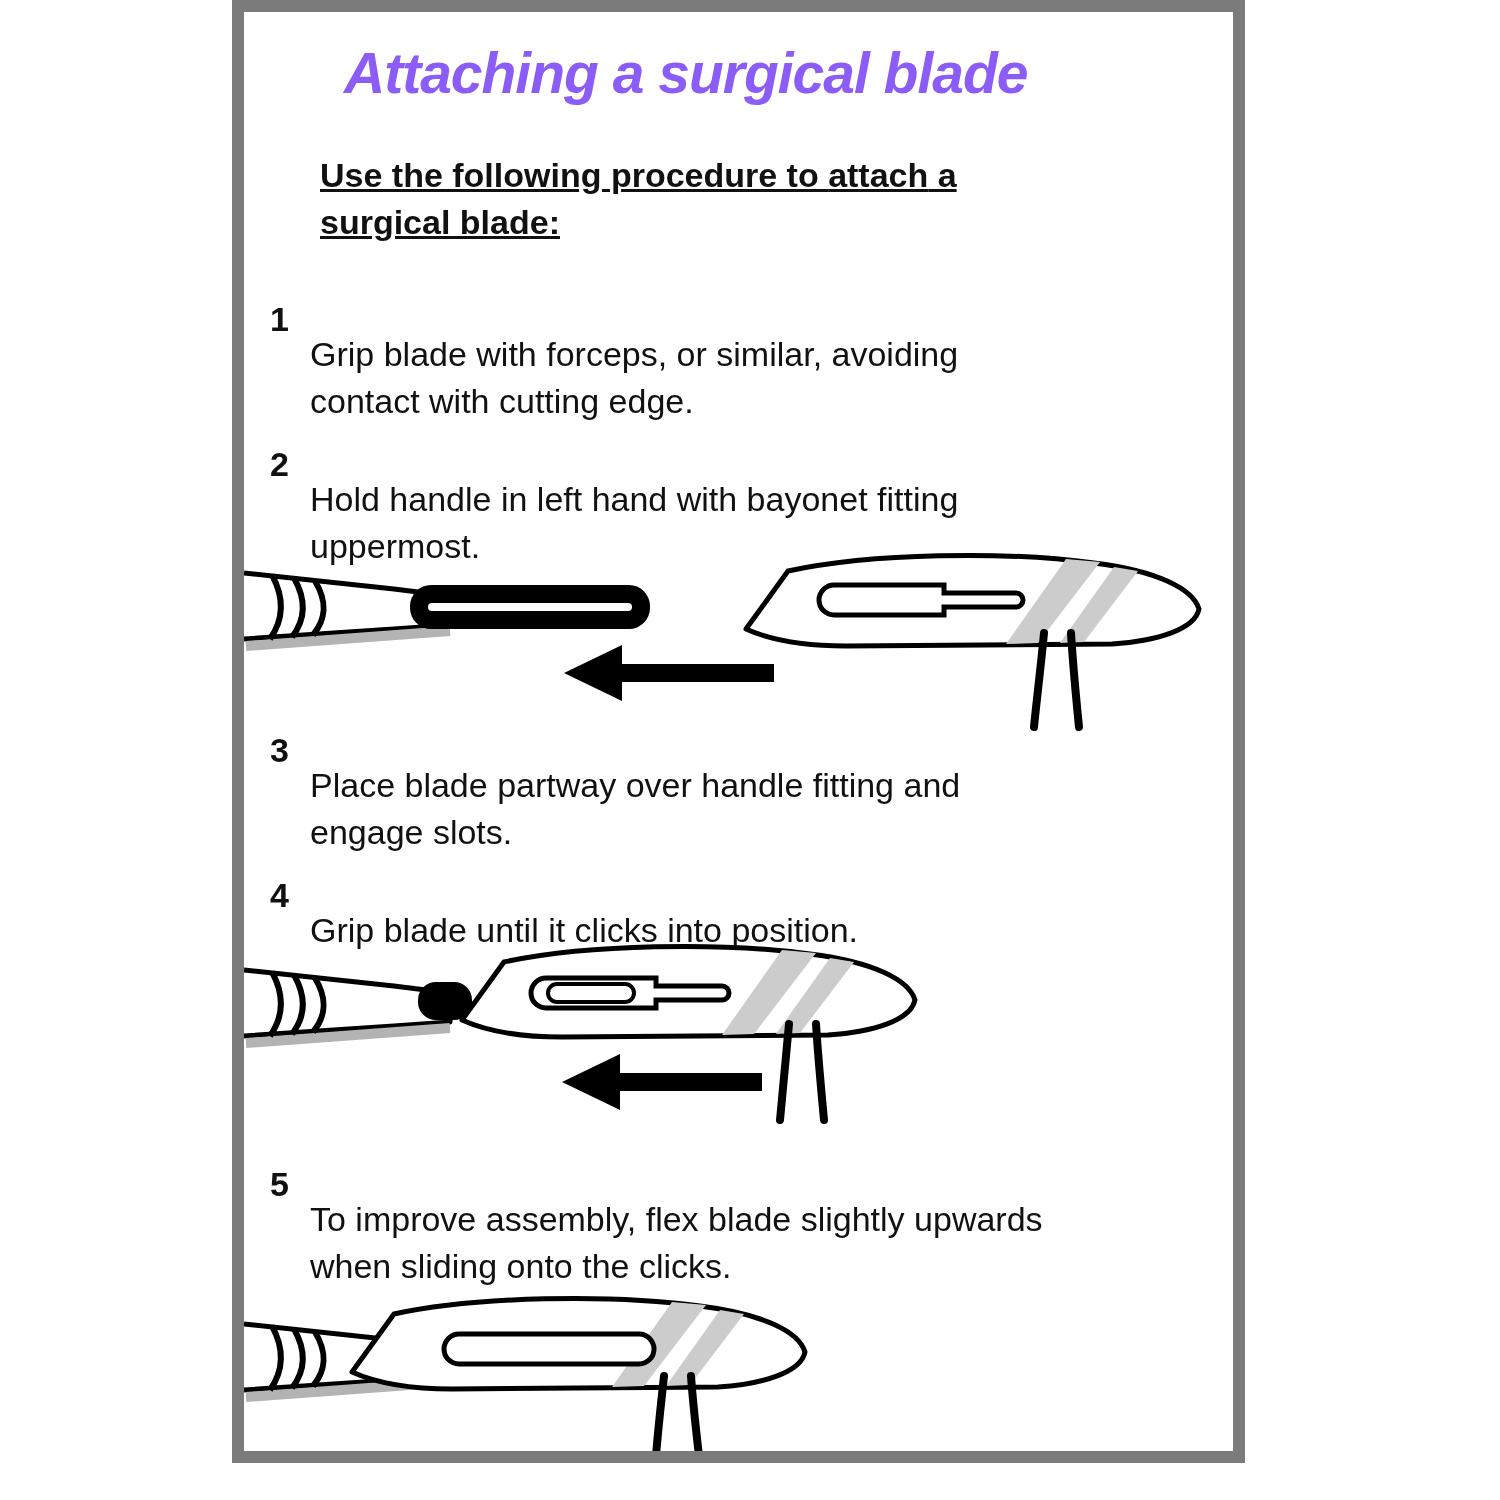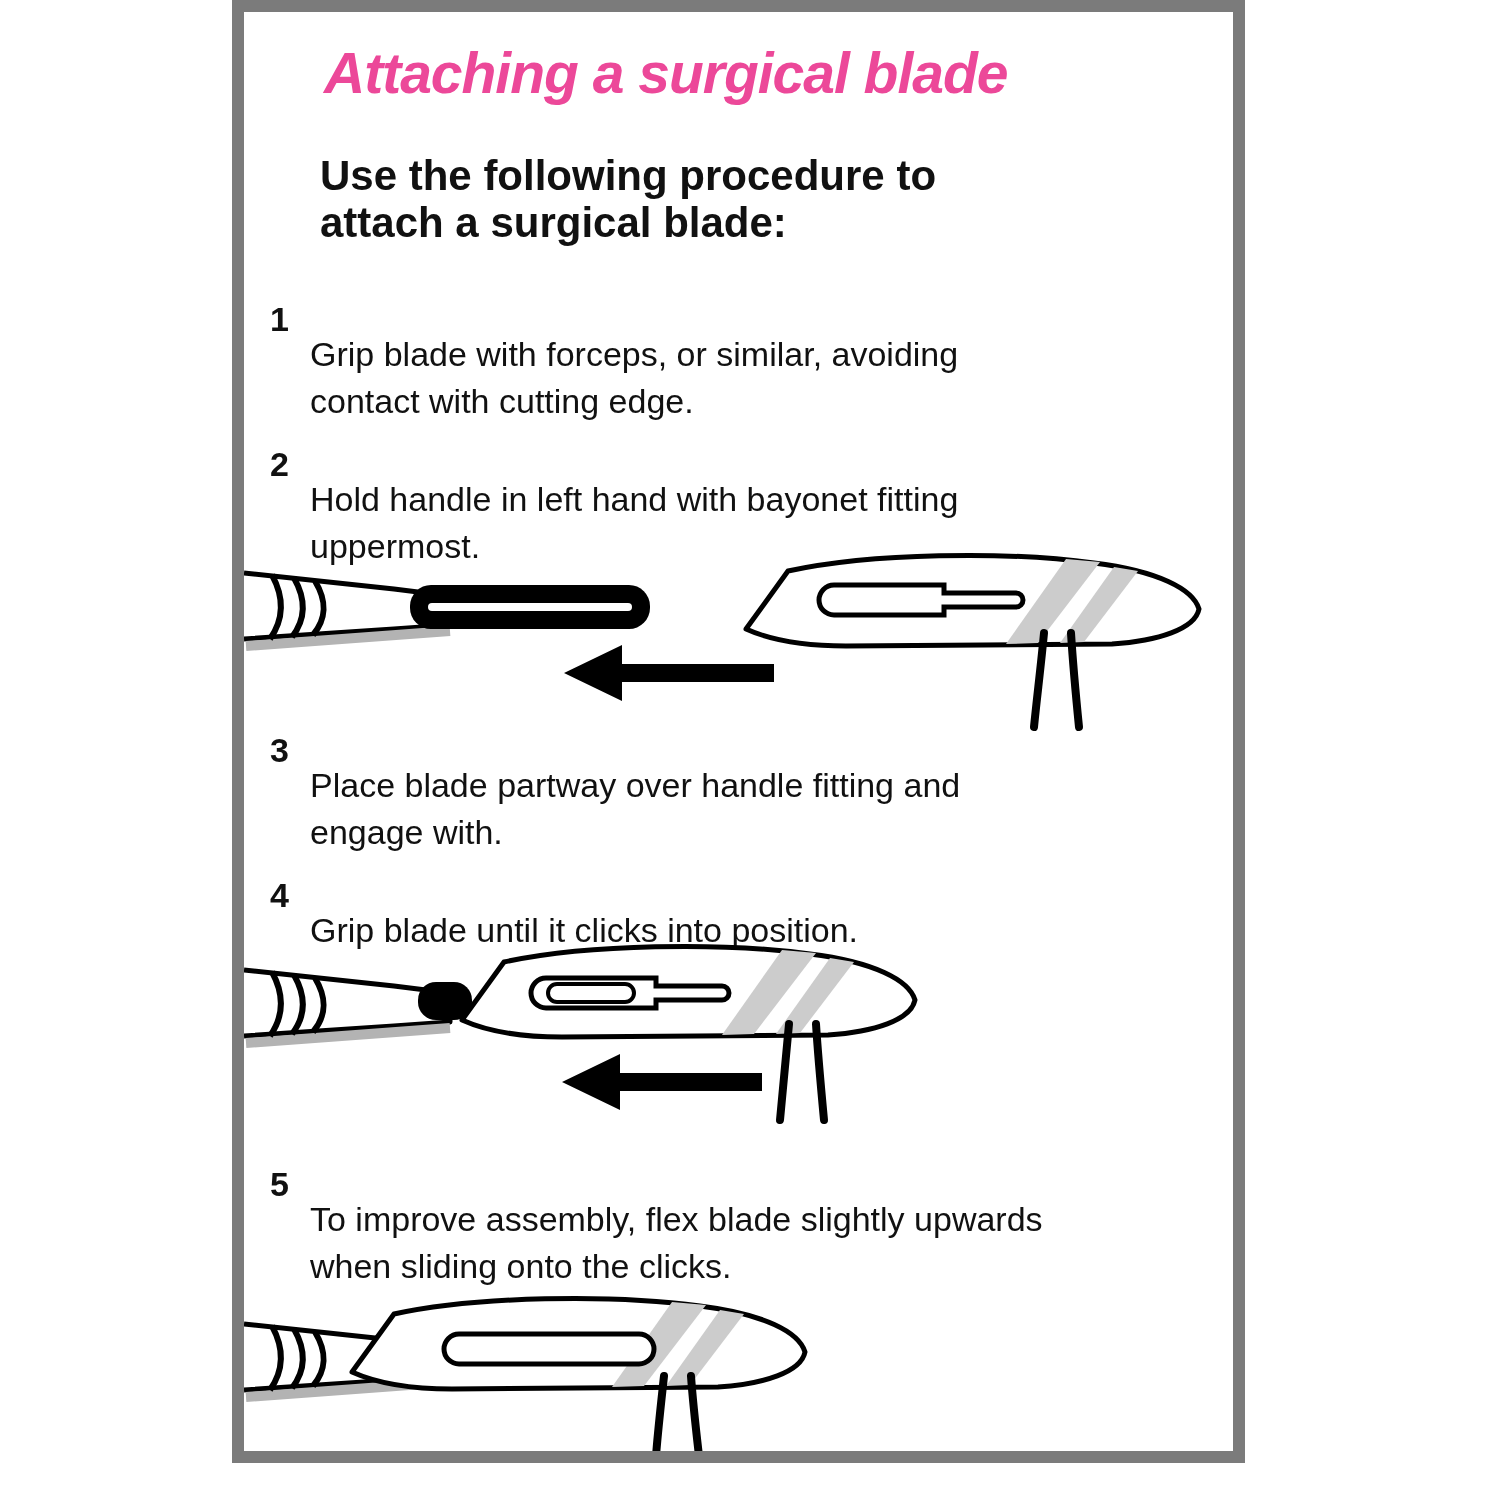--- a/index.html
+++ b/index.html
@@ -6,27 +6,27 @@
   .canvas{
     position:relative;width:1500px;height:1500px;background:#ffffff;
     font-family:"Liberation Sans", sans-serif;color:#111;overflow:hidden;
   }
   .frame{
     position:absolute;left:232px;top:0;width:1013px;height:1463px;
     border:12px solid #7b7b7b;box-sizing:border-box;background:#ffffff;
   }
   .content{position:absolute;left:0;top:0;right:0;bottom:0;overflow:hidden;}
   .page-title{
-    position:absolute;left:80px;top:28px;width:880px;
+    position:absolute;left:100px;top:28px;width:880px;
     font-size:57px;font-style:italic;font-weight:600;letter-spacing:-1px;
-    color:#ec4899;white-space:nowrap;
+    color:#8b5cf6;white-space:nowrap;
   }
   .intro{
     position:absolute;left:76px;top:140px;width:690px;
-    font-size:42px;font-weight:700;line-height:47px;
+    font-size:34px;font-weight:700;line-height:47px;text-decoration:underline;
   }
   .intro .em{font-weight:800;}
   .step{position:absolute;left:26px;display:flex;}
   .step-num{width:40px;font-size:34px;font-weight:700;line-height:47px;flex:0 0 40px;}
   .step-text{width:740px;font-size:34px;font-weight:400;line-height:47px;margin-top:35px;}
   .step1{top:284px;}
   .step2{top:429px;}
   .step3{top:715px;}
   .step4{top:860px;}
   .step5{top:1149px;}
@@ -91,21 +91,21 @@
           <g stroke="#000" stroke-width="8" stroke-linecap="round" fill="none">
             <path d="M800,98 C797,130 793,162 790,192"></path>
             <path d="M827,98 C829,130 832,162 835,192"></path>
           </g>
           <polygon points="320,138 378,110 378,129 530,129 530,147 378,147 378,166" fill="#000"></polygon>
         </svg>
       </div>
 
       <div class="step step3">
         <div class="step-num">3</div>
-        <div class="step-text">Place blade partway over handle fitting and engage with.</div>
+        <div class="step-text">Place blade partway over handle fitting and engage slots.</div>
       </div>
 
       <div class="step step4">
         <div class="step-num">4</div>
         <div class="step-text">Grip blade until it clicks into position.</div>
       </div>
 
       <div class="fig fig2">
         <svg viewBox="0 0 1000 200" width="1000" height="200">
           <g>

